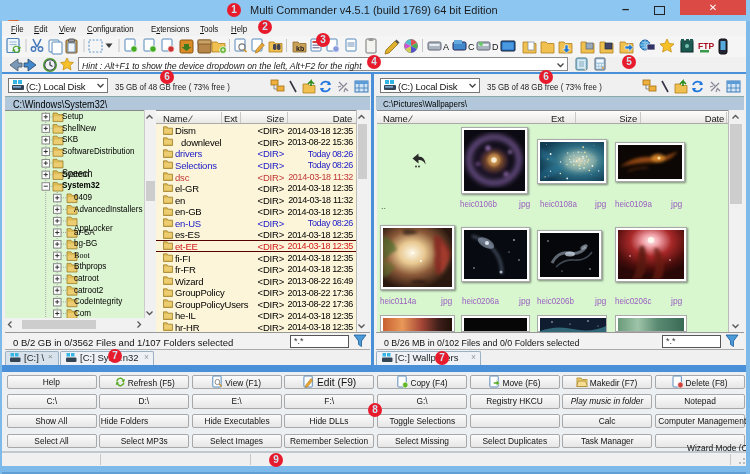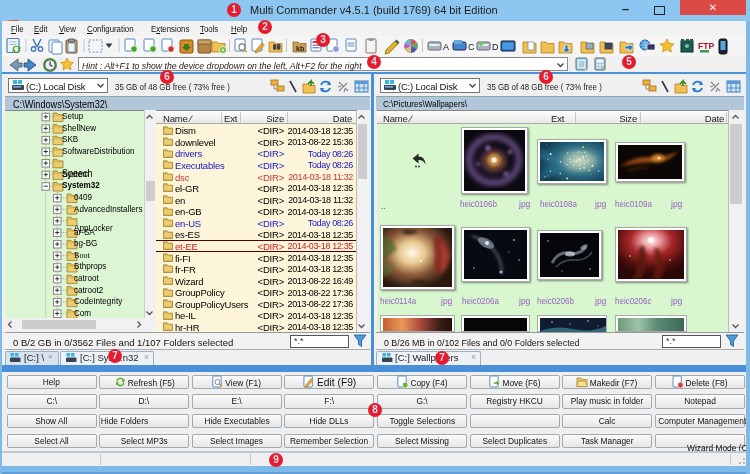--- a/index.html
+++ b/index.html
@@ -388,37 +388,37 @@
     <path d="M1.2 3 h7.6 v3.9 h-7.6 z" fill="#eccd72"></path>
   </svg>
 <div class="txt" style="left:175px;top:125.3px;font-size:9.5px;letter-spacing:-0.2px;color:#000;">Dism</div>
 <div class="txt" style="left:244px;top:125.3px;font-size:9.5px;letter-spacing:-0.2px;color:#000;width:40px;text-align:right;">&lt;DIR&gt;</div>
 <div class="txt" style="left:268px;top:125.6px;font-size:9px;letter-spacing:-0.35px;color:#000;width:85px;text-align:right;">2014-03-18 12:35</div>
 <div class="ab" style="left:156px;top:135.9px;width:200px;height:11.6px;"></div>
 <svg class="ab" style="left:163px;top:137.2px" width="10" height="9" viewBox="0 0 10 9">
     <path d="M0.5 0.8 h3.6 l1.2 1.4 h4.2 v6.3 h-9 z" fill="#e0bc55" stroke="#a08030" stroke-width="0.8"></path>
     <path d="M1.2 3 h7.6 v3.9 h-7.6 z" fill="#eccd72"></path>
   </svg>
-<div class="txt" style="left:175px;top:136.9px;font-size:9.5px;letter-spacing:-0.2px;color:#000;">downlevel</div>
+<div class="txt" style="left:181px;top:136.9px;font-size:9.5px;letter-spacing:-0.2px;color:#000;">downlevel</div>
 <div class="txt" style="left:244px;top:136.9px;font-size:9.5px;letter-spacing:-0.2px;color:#000;width:40px;text-align:right;">&lt;DIR&gt;</div>
 <div class="txt" style="left:268px;top:137.2px;font-size:9px;letter-spacing:-0.35px;color:#000;width:85px;text-align:right;">2013-08-22 15:36</div>
 <div class="ab" style="left:156px;top:147.4px;width:200px;height:11.6px;"></div>
 <svg class="ab" style="left:163px;top:148.7px" width="10" height="9" viewBox="0 0 10 9">
     <path d="M0.5 0.8 h3.6 l1.2 1.4 h4.2 v6.3 h-9 z" fill="#e0bc55" stroke="#a08030" stroke-width="0.8"></path>
     <path d="M1.2 3 h7.6 v3.9 h-7.6 z" fill="#eccd72"></path>
   </svg>
 <div class="txt" style="left:175px;top:148.4px;font-size:9.5px;letter-spacing:-0.2px;color:#1818c8;">drivers</div>
 <div class="txt" style="left:244px;top:148.4px;font-size:9.5px;letter-spacing:-0.2px;color:#1818c8;width:40px;text-align:right;">&lt;DIR&gt;</div>
 <div class="txt" style="left:268px;top:148.7px;font-size:9px;letter-spacing:-0.35px;color:#1818c8;width:85px;text-align:right;">Today 08:26</div>
 <div class="ab" style="left:156px;top:159.0px;width:200px;height:11.6px;"></div>
 <svg class="ab" style="left:163px;top:160.3px" width="10" height="9" viewBox="0 0 10 9">
     <path d="M0.5 0.8 h3.6 l1.2 1.4 h4.2 v6.3 h-9 z" fill="#e0bc55" stroke="#a08030" stroke-width="0.8"></path>
     <path d="M1.2 3 h7.6 v3.9 h-7.6 z" fill="#eccd72"></path>
   </svg>
-<div class="txt" style="left:175px;top:160.0px;font-size:9.5px;letter-spacing:-0.2px;color:#1818c8;">Executables</div>
+<div class="txt" style="left:175px;top:160.0px;font-size:9.5px;letter-spacing:-0.2px;color:#1818c8;">Selections</div>
 <div class="txt" style="left:244px;top:160.0px;font-size:9.5px;letter-spacing:-0.2px;color:#1818c8;width:40px;text-align:right;">&lt;DIR&gt;</div>
 <div class="txt" style="left:268px;top:160.3px;font-size:9px;letter-spacing:-0.35px;color:#1818c8;width:85px;text-align:right;">Today 08:26</div>
 <div class="ab" style="left:156px;top:170.6px;width:200px;height:11.6px;"></div>
 <svg class="ab" style="left:163px;top:171.9px" width="10" height="9" viewBox="0 0 10 9">
     <path d="M0.5 0.8 h3.6 l1.2 1.4 h4.2 v6.3 h-9 z" fill="#e0bc55" stroke="#a08030" stroke-width="0.8"></path>
     <path d="M1.2 3 h7.6 v3.9 h-7.6 z" fill="#eccd72"></path>
   </svg>
 <div class="txt" style="left:175px;top:171.6px;font-size:9.5px;letter-spacing:-0.2px;color:#c03838;">dsc</div>
 <div class="txt" style="left:244px;top:171.6px;font-size:9.5px;letter-spacing:-0.2px;color:#c03838;width:40px;text-align:right;">&lt;DIR&gt;</div>
 <div class="txt" style="left:268px;top:171.9px;font-size:9px;letter-spacing:-0.35px;color:#c03838;width:85px;text-align:right;">2014-03-18 11:32</div>
@@ -827,21 +827,21 @@
 <div class="ab" style="left:99.1px;top:394.4px;width:90px;height:14.3px;text-align:center;font-size:9px;color:#111;line-height:14.3px;white-space:nowrap;"><span class="sx" style="transform:scaleX(0.93);transform-origin:50% 50%;">D:\</span></div>
 <div class="ab" style="left:191.7px;top:394.4px;width:90px;height:14.3px;background:linear-gradient(#fbfbfb,#e6e6e6);border:1px solid #a8a8a8;border-radius:2px;"></div>
 <div class="ab" style="left:191.7px;top:394.4px;width:90px;height:14.3px;text-align:center;font-size:9px;color:#111;line-height:14.3px;white-space:nowrap;"><span class="sx" style="transform:scaleX(0.93);transform-origin:50% 50%;">E:\</span></div>
 <div class="ab" style="left:284.3px;top:394.4px;width:90px;height:14.3px;background:linear-gradient(#fbfbfb,#e6e6e6);border:1px solid #a8a8a8;border-radius:2px;"></div>
 <div class="ab" style="left:284.3px;top:394.4px;width:90px;height:14.3px;text-align:center;font-size:9px;color:#111;line-height:14.3px;white-space:nowrap;"><span class="sx" style="transform:scaleX(0.93);transform-origin:50% 50%;">F:\</span></div>
 <div class="ab" style="left:376.9px;top:394.4px;width:90px;height:14.3px;background:linear-gradient(#fbfbfb,#e6e6e6);border:1px solid #a8a8a8;border-radius:2px;"></div>
 <div class="ab" style="left:376.9px;top:394.4px;width:90px;height:14.3px;text-align:center;font-size:9px;color:#111;line-height:14.3px;white-space:nowrap;"><span class="sx" style="transform:scaleX(0.93);transform-origin:50% 50%;">G:\</span></div>
 <div class="ab" style="left:469.5px;top:394.4px;width:90px;height:14.3px;background:linear-gradient(#fbfbfb,#e6e6e6);border:1px solid #a8a8a8;border-radius:2px;"></div>
 <div class="ab" style="left:469.5px;top:394.4px;width:90px;height:14.3px;text-align:center;font-size:9px;color:#111;line-height:14.3px;white-space:nowrap;"><span class="sx" style="transform:scaleX(0.93);transform-origin:50% 50%;">Registry HKCU</span></div>
 <div class="ab" style="left:562.1px;top:394.4px;width:90px;height:14.3px;background:linear-gradient(#fbfbfb,#e6e6e6);border:1px solid #a8a8a8;border-radius:2px;"></div>
-<div class="ab" style="left:562.1px;top:394.4px;width:90px;height:14.3px;text-align:center;font-size:9px;color:#111;line-height:14.3px;white-space:nowrap;"><span class="sx" style="transform:scaleX(0.93);transform-origin:50% 50%;">Play music in folder</span></div>
+<div class="ab" style="left:562.1px;top:394.4px;width:90px;height:14.3px;text-align:center;font-size:9px;color:#111;line-height:14.3px;white-space:nowrap;font-style:italic;"><span class="sx" style="transform:scaleX(0.93);transform-origin:50% 50%;">Play music in folder</span></div>
 <div class="ab" style="left:654.7px;top:394.4px;width:90px;height:14.3px;background:linear-gradient(#fbfbfb,#e6e6e6);border:1px solid #a8a8a8;border-radius:2px;"></div>
 <div class="ab" style="left:654.7px;top:394.4px;width:90px;height:14.3px;text-align:center;font-size:9px;color:#111;line-height:14.3px;white-space:nowrap;"><span class="sx" style="transform:scaleX(0.93);transform-origin:50% 50%;">Notepad</span></div>
 <div class="ab" style="left:6.5px;top:414.2px;width:90px;height:14.3px;background:linear-gradient(#fbfbfb,#e6e6e6);border:1px solid #a8a8a8;border-radius:2px;"></div>
 <div class="ab" style="left:6.5px;top:414.2px;width:90px;height:14.3px;text-align:center;font-size:9px;color:#111;line-height:14.3px;white-space:nowrap;"><span class="sx" style="transform:scaleX(0.93);transform-origin:50% 50%;">Show All</span></div>
 <div class="ab" style="left:99.1px;top:414.2px;width:90px;height:14.3px;background:linear-gradient(#fbfbfb,#e6e6e6);border:1px solid #a8a8a8;border-radius:2px;"></div>
 <div class="ab" style="left:99.1px;top:414.2px;width:90px;height:14.3px;text-align:left;font-size:9px;color:#111;line-height:14.3px;white-space:nowrap;"><span class="sx" style="transform:scaleX(0.93);transform-origin:50% 50%;">Hide Folders</span></div>
 <div class="ab" style="left:191.7px;top:414.2px;width:90px;height:14.3px;background:linear-gradient(#fbfbfb,#e6e6e6);border:1px solid #a8a8a8;border-radius:2px;"></div>
 <div class="ab" style="left:191.7px;top:414.2px;width:90px;height:14.3px;text-align:center;font-size:9px;color:#111;line-height:14.3px;white-space:nowrap;"><span class="sx" style="transform:scaleX(0.93);transform-origin:50% 50%;">Hide Executables</span></div>
 <div class="ab" style="left:284.3px;top:414.2px;width:90px;height:14.3px;background:linear-gradient(#fbfbfb,#e6e6e6);border:1px solid #a8a8a8;border-radius:2px;"></div>
 <div class="ab" style="left:284.3px;top:414.2px;width:90px;height:14.3px;text-align:center;font-size:9px;color:#111;line-height:14.3px;white-space:nowrap;"><span class="sx" style="transform:scaleX(0.93);transform-origin:50% 50%;">Hide DLLs</span></div>

